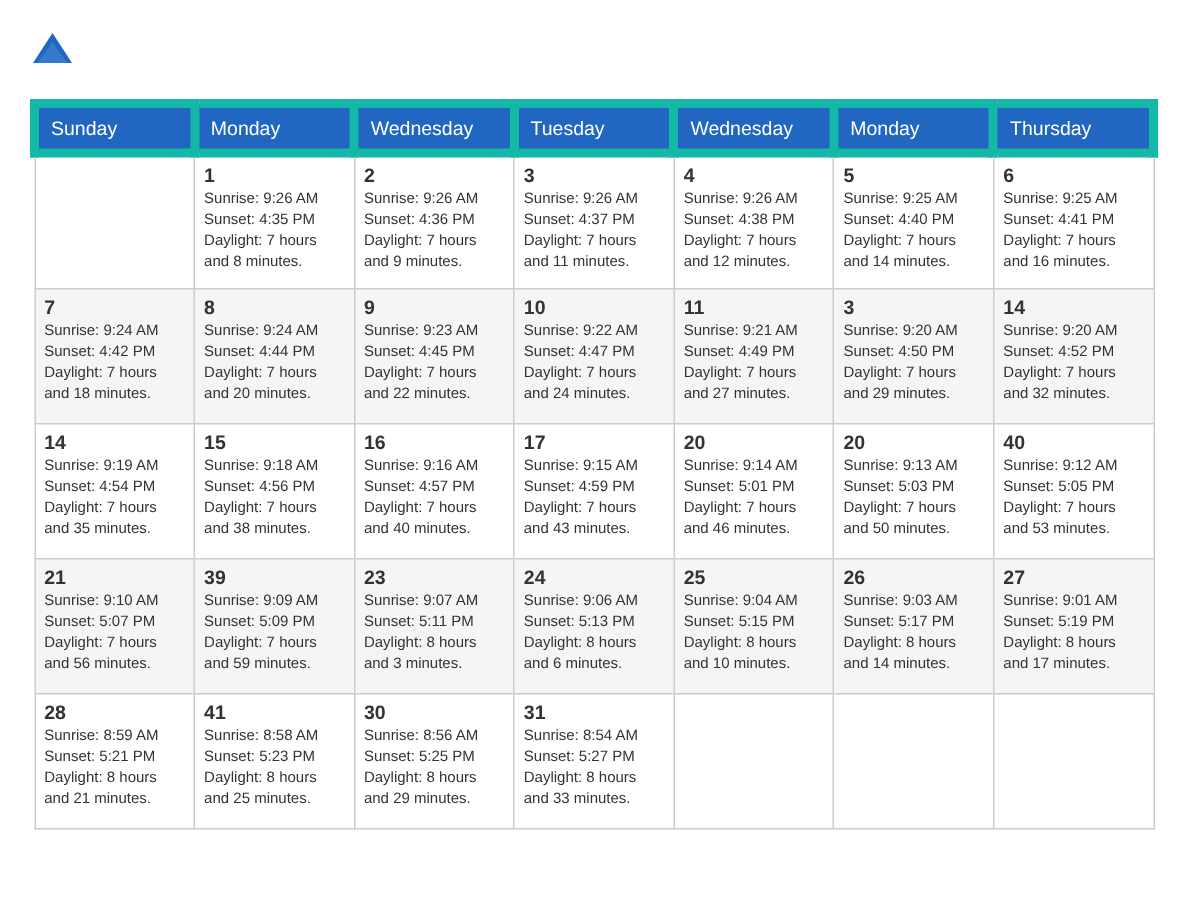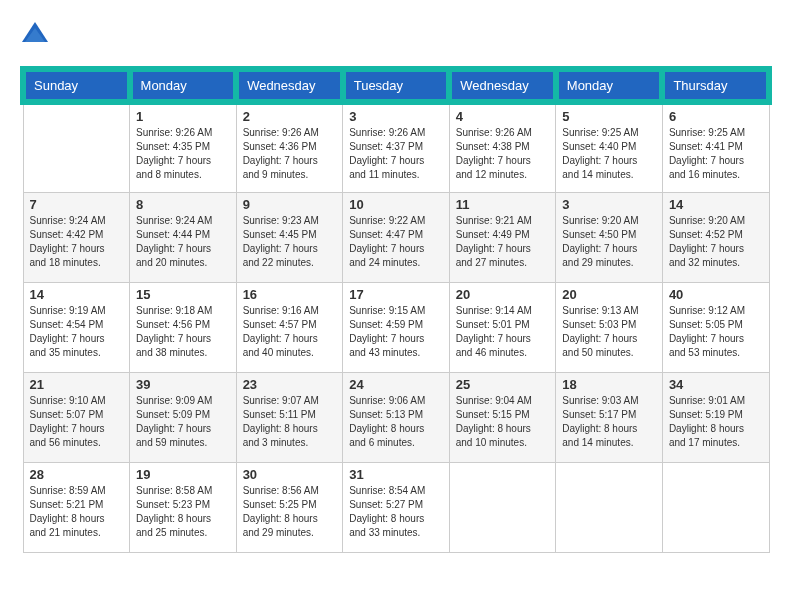--- a/index.html
+++ b/index.html
@@ -230,35 +230,35 @@
         </td>
         <td>
           <span class="day-number">24</span>
           <div class="day-info">Sunrise: 9:06 AM<br>Sunset: 5:13 PM<br>Daylight: 8 hours and 6 minutes.</div>
         </td>
         <td>
           <span class="day-number">25</span>
           <div class="day-info">Sunrise: 9:04 AM<br>Sunset: 5:15 PM<br>Daylight: 8 hours and 10 minutes.</div>
         </td>
         <td>
-          <span class="day-number">18</span>
+          <span class="day-number">26</span>
           <div class="day-info">Sunrise: 9:03 AM<br>Sunset: 5:17 PM<br>Daylight: 8 hours and 14 minutes.</div>
         </td>
         <td>
-          <span class="day-number">34</span>
+          <span class="day-number">27</span>
           <div class="day-info">Sunrise: 9:01 AM<br>Sunset: 5:19 PM<br>Daylight: 8 hours and 17 minutes.</div>
         </td>
       </tr>
       <tr>
         <td>
           <span class="day-number">28</span>
           <div class="day-info">Sunrise: 8:59 AM<br>Sunset: 5:21 PM<br>Daylight: 8 hours and 21 minutes.</div>
         </td>
         <td>
-          <span class="day-number">19</span>
+          <span class="day-number">41</span>
           <div class="day-info">Sunrise: 8:58 AM<br>Sunset: 5:23 PM<br>Daylight: 8 hours and 25 minutes.</div>
         </td>
         <td>
           <span class="day-number">30</span>
           <div class="day-info">Sunrise: 8:56 AM<br>Sunset: 5:25 PM<br>Daylight: 8 hours and 29 minutes.</div>
         </td>
         <td>
           <span class="day-number">31</span>
           <div class="day-info">Sunrise: 8:54 AM<br>Sunset: 5:27 PM<br>Daylight: 8 hours and 33 minutes.</div>
         </td>

